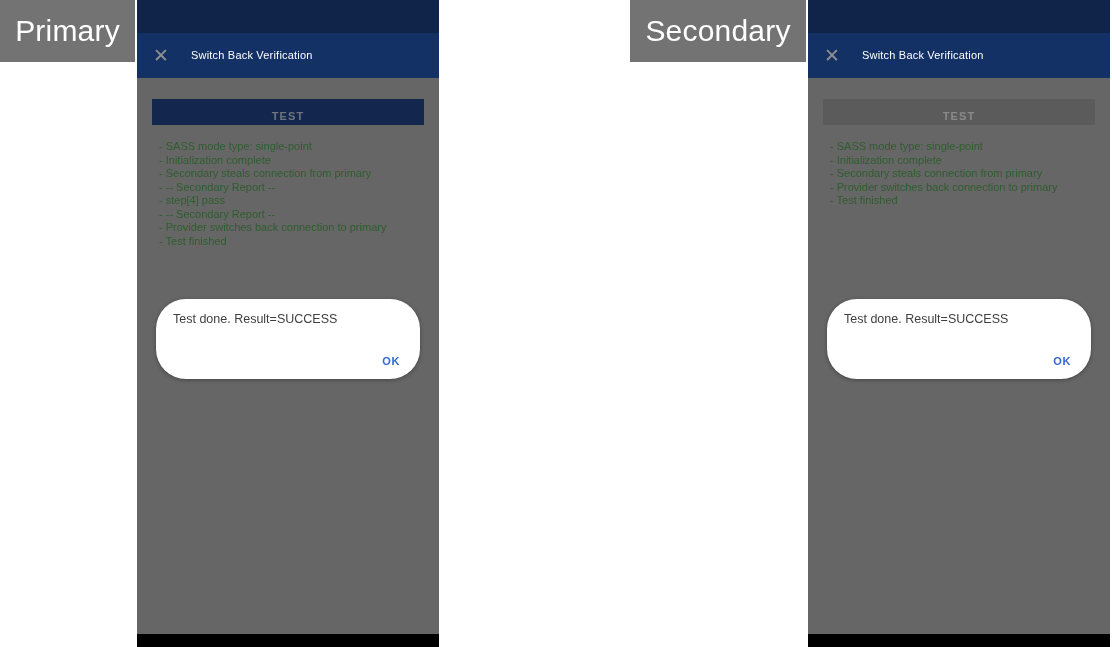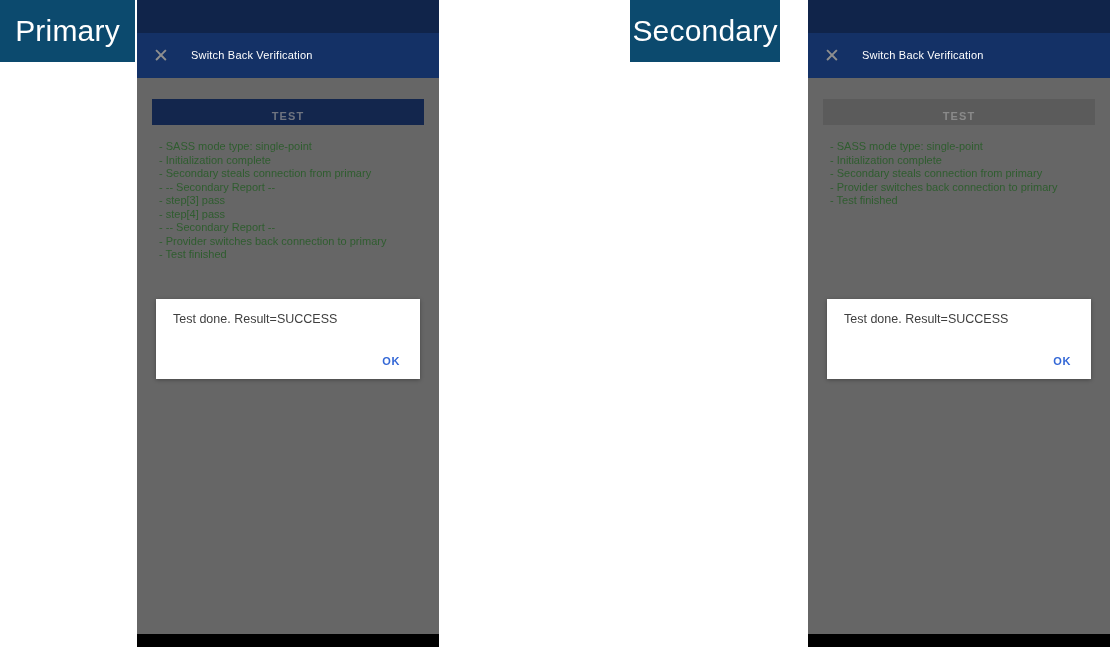--- a/index.html
+++ b/index.html
@@ -12,32 +12,32 @@
     height: 647px;
     position: relative;
     overflow: hidden;
     font-family: "Liberation Sans", sans-serif;
     -webkit-font-smoothing: antialiased;
   }
 
   
   .annot-label {
     position: absolute;
-    background: #0c4a6e;
+    background: #737373;
     color: #ffffff;
     font-size: 30px;
     line-height: 62px;
     height: 62px;
     text-align: center;
     font-family: "Liberation Sans", sans-serif;
     letter-spacing: 0.2px;
     white-space: nowrap;
   }
   #annot-primary   { left: 0px;   top: 0px; width: 135px; }
-  #annot-secondary { left: 630px; top: 0px; width: 150px; }
+  #annot-secondary { left: 630px; top: 0px; width: 176px; }
 
   
   .phone {
     position: absolute;
     top: 0px;
     width: 302px;
     height: 647px;
     background: #666666;
     overflow: hidden;
   }
@@ -125,20 +125,21 @@
 
   
   .dialog {
     position: absolute;
     left: 19px;
     top: 221px;
     width: 264px;
     height: 80px;
     background: #ffffff;
     box-shadow: 0 1px 4px rgba(0,0,0,0.32);
+    border-radius: 30px;
   }
   .dialog-message {
     position: absolute;
     left: 17px;
     top: 13px;
     font-size: 12.5px;
     color: #3f3f3f;
     white-space: nowrap;
   }
   .dialog-ok {
@@ -182,21 +183,20 @@
 
   <div class="content-area">
 
     <button class="test-button enabled">TEST</button>
 
     <div class="log-area">
       <div class="log-line">- SASS mode type: single-point</div>
       <div class="log-line">- Initialization complete</div>
       <div class="log-line">- Secondary steals connection from primary</div>
       <div class="log-line">- -- Secondary Report --</div>
-      <div class="log-line">- step[3] pass</div>
       <div class="log-line">- step[4] pass</div>
       <div class="log-line">- -- Secondary Report --</div>
       <div class="log-line">- Provider switches back connection to primary</div>
       <div class="log-line">- Test finished</div>
     </div>
 
     <div class="dialog">
       <div class="dialog-message">Test done. Result=SUCCESS</div>
       <button class="dialog-ok">OK</button>
     </div>

